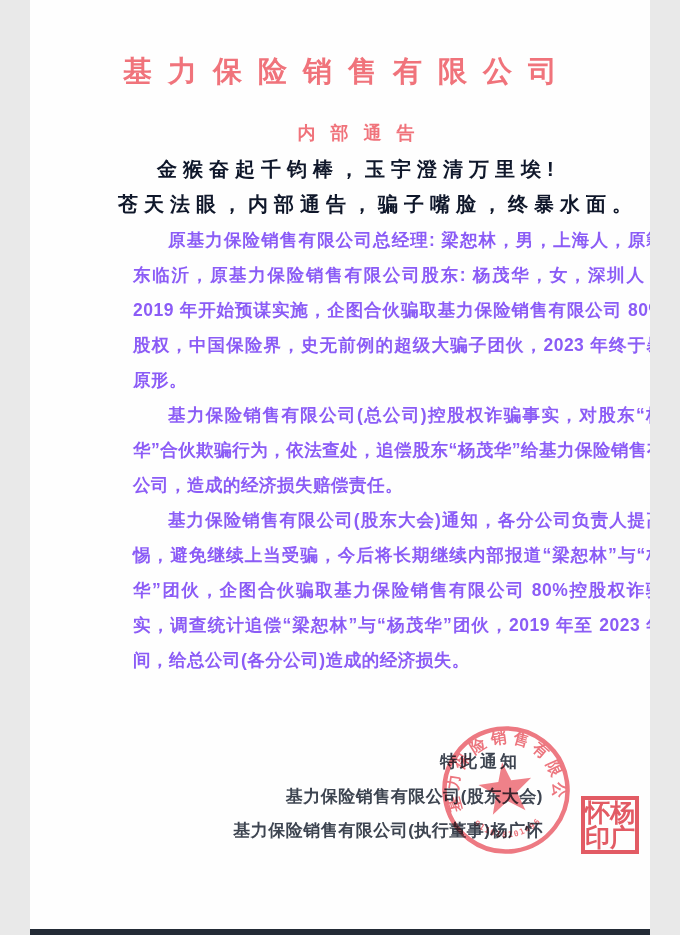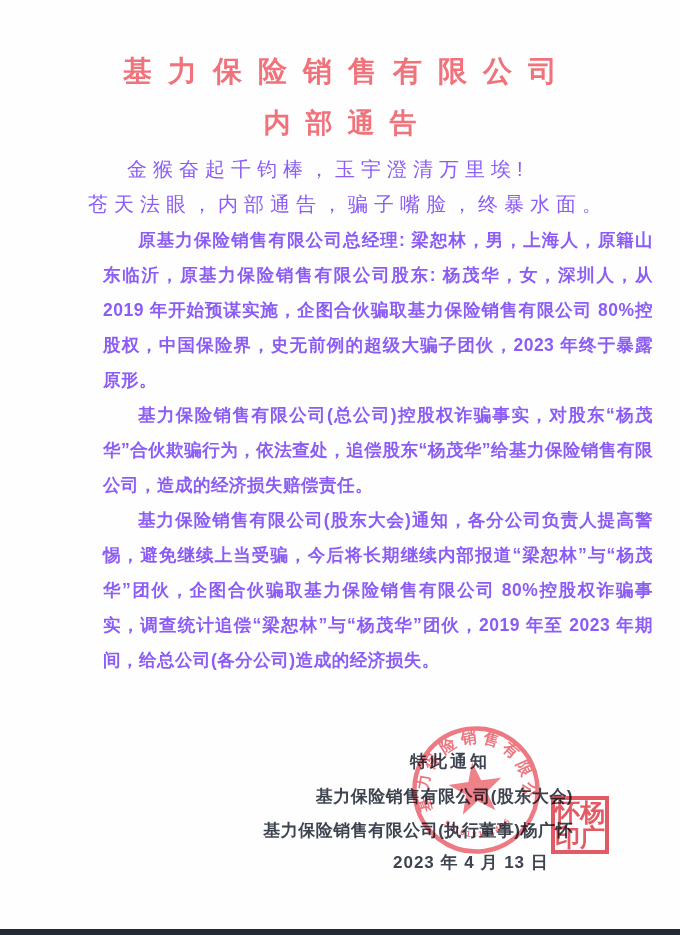--- a/index.html
+++ b/index.html
@@ -1,36 +1,36 @@
 <!DOCTYPE html>
 <html><head>
 <meta charset="utf-8">
 <style>
   html,body{margin:0;padding:0;background:#e9e9e9;}
   .page{
-    position:relative;width:680px;height:935px;margin:0 auto;
+    position:relative;width:620px;height:935px;margin:0 auto;
     background:#fefefe;overflow:hidden;
     font-family:"Liberation Sans","DejaVu Sans",sans-serif;
     color:#3d4450;
   }
   .title1{
     position:absolute;top:52px;left:0;width:100%;margin:0;
     text-align:center;font-size:29px;font-weight:700;
     letter-spacing:16px;padding-left:16px;box-sizing:border-box;
     color:#f0737b;white-space:nowrap;
   }
   .title2{
-    position:absolute;top:105px;left:0;width:100%;margin:0;
-    text-align:center;font-size:27px;font-weight:700;
+    position:absolute;top:105px;left:0;width:100%;margin:16px;
+    text-align:center;font-size:18px;font-weight:700;
     letter-spacing:15px;padding-left:15px;box-sizing:border-box;
     color:#f0737b;white-space:nowrap;
   }
   .slogan{
-    position:absolute;font-size:20px;font-weight:400;
-    letter-spacing:6px;white-space:nowrap;color:#8b5cf6;
+    position:absolute;font-size:20px;font-weight:700;
+    letter-spacing:6px;white-space:nowrap;color:#0f172a;
   }
   .slogan1{top:156px;left:127px;}
   .slogan2{top:191px;left:88px;}
   .body-text{
     position:absolute;top:223px;left:68px;width:550px;
     font-size:17.5px;line-height:35px;font-weight:600;
     text-align:justify;letter-spacing:0.5px;color:#8b5cf6;margin-left:35px;
   }
   .body-text p{margin:0;text-indent:2em;}
   .closing{
@@ -81,21 +81,20 @@
   <div class="body-text">
     <p>原基力保险销售有限公司总经理: 梁恕林，男，上海人，原籍山东临沂，原基力保险销售有限公司股东: 杨茂华，女，深圳人，从 2019 年开始预谋实施，企图合伙骗取基力保险销售有限公司 80%控股权，中国保险界，史无前例的超级大骗子团伙，2023 年终于暴露原形。</p>
     <p>基力保险销售有限公司(总公司)控股权诈骗事实，对股东“杨茂华”合伙欺骗行为，依法查处，追偿股东“杨茂华”给基力保险销售有限公司，造成的经济损失赔偿责任。</p>
     <p>基力保险销售有限公司(股东大会)通知，各分公司负责人提高警惕，避免继续上当受骗，今后将长期继续内部报道“梁恕林”与“杨茂华”团伙，企图合伙骗取基力保险销售有限公司 80%控股权诈骗事实，调查统计追偿“梁恕林”与“杨茂华”团伙，2019 年至 2023 年期间，给总公司(各分公司)造成的经济损失。</p>
   </div>
 
   <div class="closing">特此通知</div>
 
   <div class="sig sig1">基力保险销售有限公司(股东大会)</div>
   <div class="sig sig2">基力保险销售有限公司(执行董事)杨广怀</div>
-  <div class="date-line">2023 年 4 月 13 日</div>
 
   <svg class="round-seal" viewBox="0 0 132 132" xmlns="http://www.w3.org/2000/svg" aria-hidden="true">
     <circle cx="66" cy="66" r="61.5" fill="none" stroke="#ed6e78" stroke-width="4.5"></circle>
     <polygon points="66,38 72.5,57.1 92.6,57.3 76.5,69.4 82.5,88.7 66,77 49.5,88.7 55.5,69.4 39.4,57.3 59.5,57.1" fill="#ef7780"></polygon>
     <defs>
       <path id="sealArcTop" d="M 20.5,82 A 48,48 0 1,1 111.5,82" fill="none"></path>
       <path id="sealArcBottom" d="M 26,90 A 46,46 0 0,0 106,90" fill="none"></path>
     </defs>
     <text font-size="15.5" font-weight="700" fill="#ec6a74" font-family="Liberation Sans, DejaVu Sans, sans-serif">
       <textPath href="#sealArcTop" startOffset="2" textLength="198" lengthAdjust="spacing">基力保险销售有限公司</textPath>

